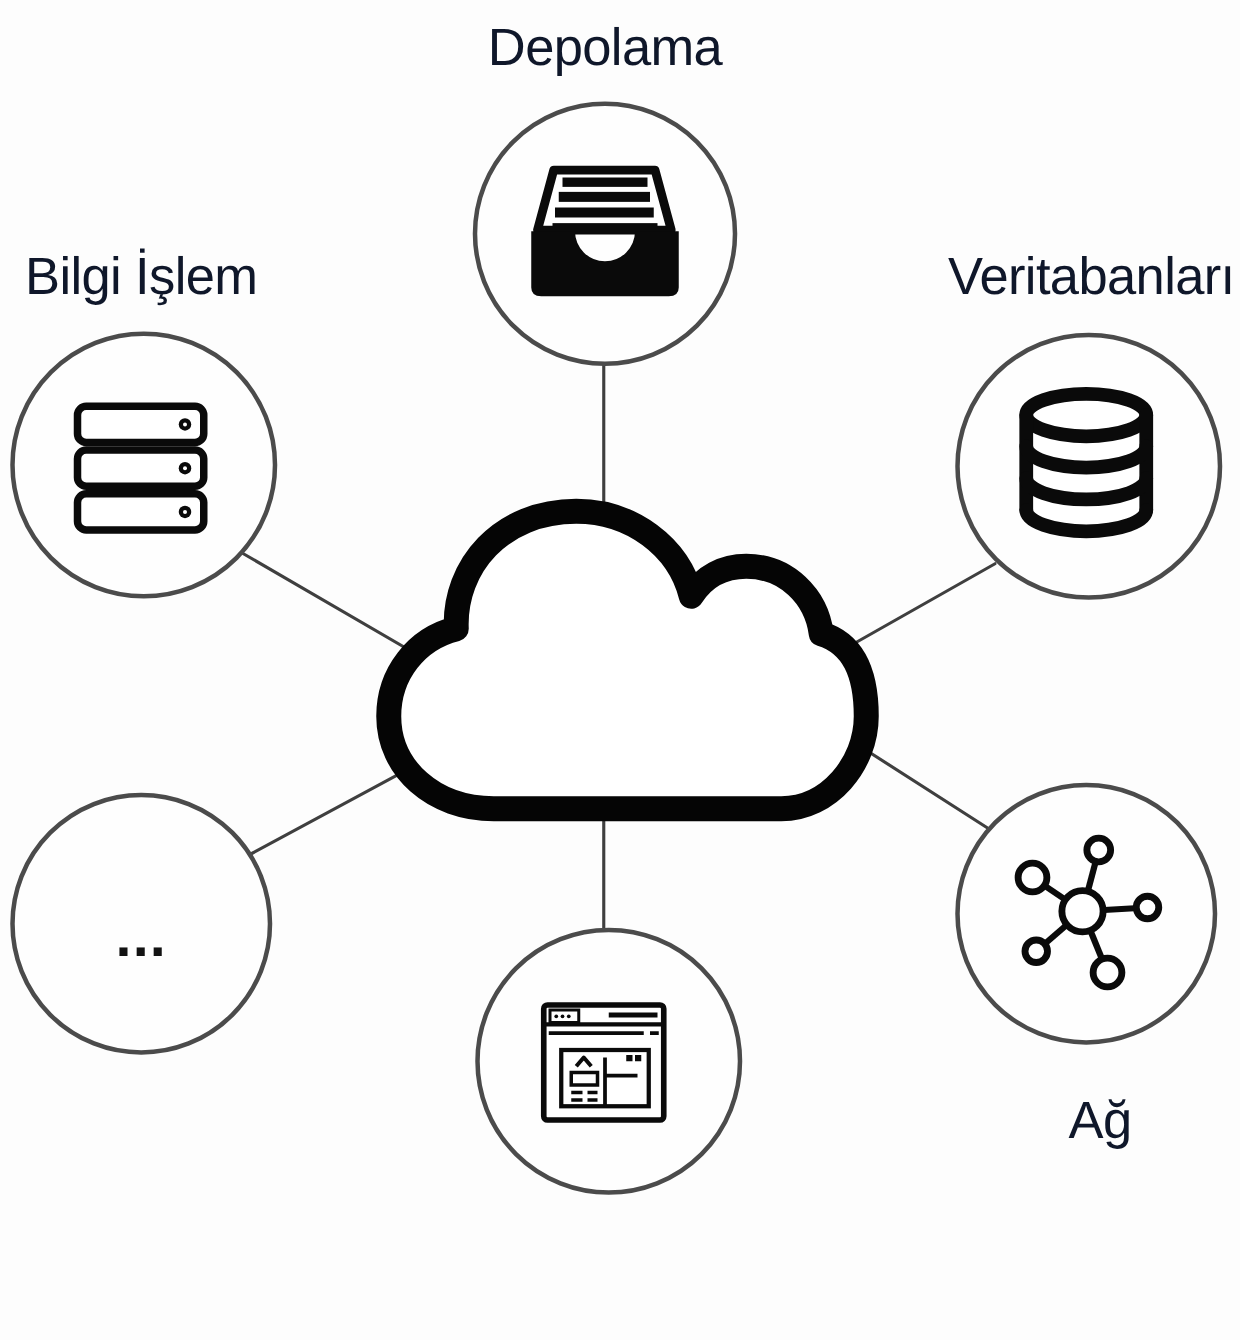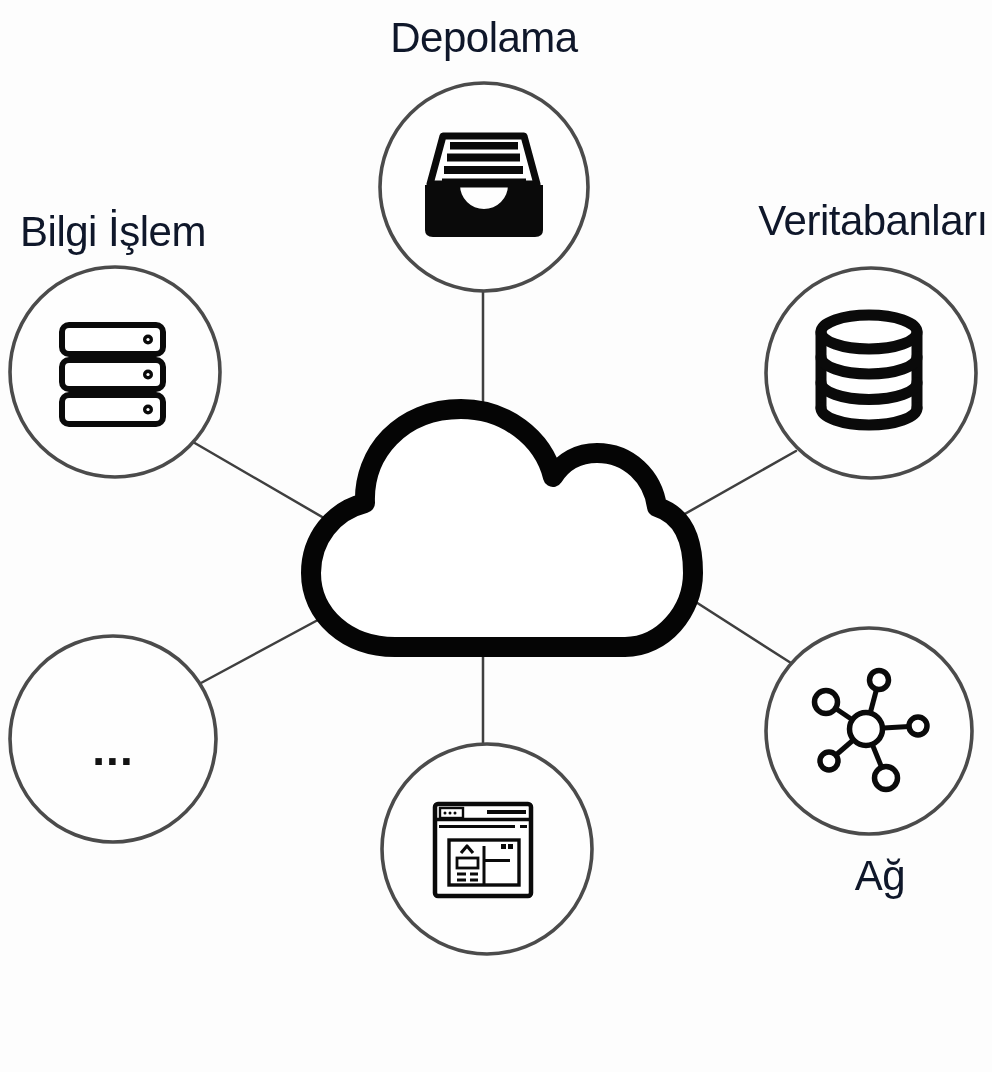--- a/index.html
+++ b/index.html
@@ -154,22 +154,22 @@
       <path d="M 22 70 H 31 M 35 70 H 43 M 22 76 H 31 M 35 76 H 43" stroke="#0a0a0a" stroke-width="2.8"></path>
       <path d="M 49 42 V 80" stroke="#0a0a0a" stroke-width="3"></path>
       <path d="M 49 56.5 H 75" stroke="#0a0a0a" stroke-width="3"></path>
       <rect x="66" y="40" width="5" height="5" fill="#0a0a0a"></rect>
       <rect x="73" y="40" width="5" height="5" fill="#0a0a0a"></rect>
     </g>
   </svg>
 
   <div class="node-label" style="left:484px; top:17px;">Depolama</div>
 
-  <div class="node-label" style="left:113px; top:200px;margin-top:11px;">Bilgi İşlem</div>
+  <div class="node-label" style="left:113px; top:200px;">Bilgi İşlem</div>
 
   <div class="node-label" style="left:873px; top:200px;">Veritabanları</div>
 
   <div class="ellipsis-label" style="left:113px; top:726px;">...</div>
 
 
-  <div class="node-label" style="left:880px; top:855px;">Ağ</div>
+  <div class="node-label" style="left:880px; top:875px;">Ağ</div>
 
 </div>
 
 </body></html>

